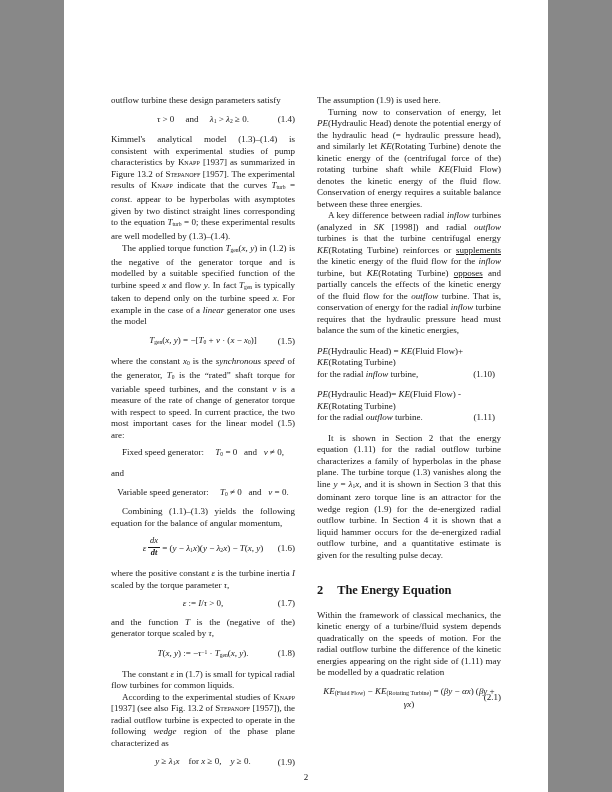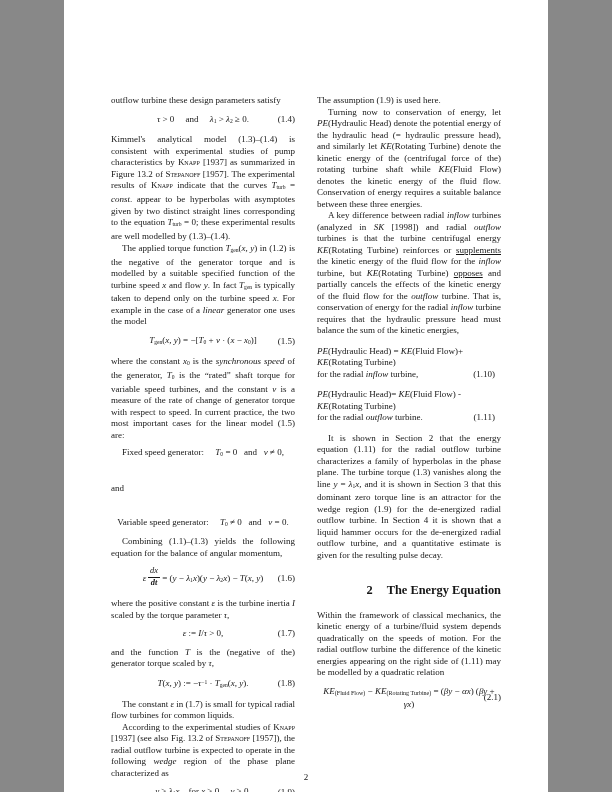--- a/index.html
+++ b/index.html
@@ -13,22 +13,22 @@
   .columns { display:flex; gap:22px; }
   .col { flex:1; min-width:0; text-align:justify; }
   p { margin:0; }
   p.ind { text-indent:11px; }
   .eq { position:relative; text-align:center; margin:7px 0; }
   .eq.tall { margin:9px 0; }
   .eq .tag { position:absolute; right:0; top:50%; transform:translateY(-50%); }
   .eqblock { position:relative; margin:9px 0; text-align:left; }
   .eqblock .tag { position:absolute; right:6px; bottom:0; }
   .genline { text-align:center; margin:6px 0; }
-  .andline { text-align:left; margin:22px 0; }
-  h2.section { font-size:12.4px; font-weight:bold; margin:22px 0 11px 0; line-height:1.25; text-align:right; }
+  .andline { text-align:left; margin:7px 0; }
+  h2.section { font-size:12.4px; font-weight:bold; margin:22px 0 11px 0; line-height:1.25; text-align:left; }
   h2.section .secnum { margin-right:14px; }
   .sc { font-variant:small-caps; }
   .ul { text-decoration:underline; }
   sub { font-size:0.62em; vertical-align:-0.25em; }
   sup { font-size:0.62em; vertical-align:0.45em; }
   .frac { display:inline-block; vertical-align:middle; text-align:center; line-height:1.05; font-size:8.4px; position:relative; top:-1px; }
   .frac .num { display:block; border-bottom:0.8px solid #161616; padding:0 2px 1px 2px; }
   .frac .den { display:block; padding-top:1px;font-weight:bold; }
   .subsm { font-size:6px; vertical-align:-1px; }
   .footer { position:absolute; left:0; bottom:9px; width:100%; text-align:center; font-size:9px; }

